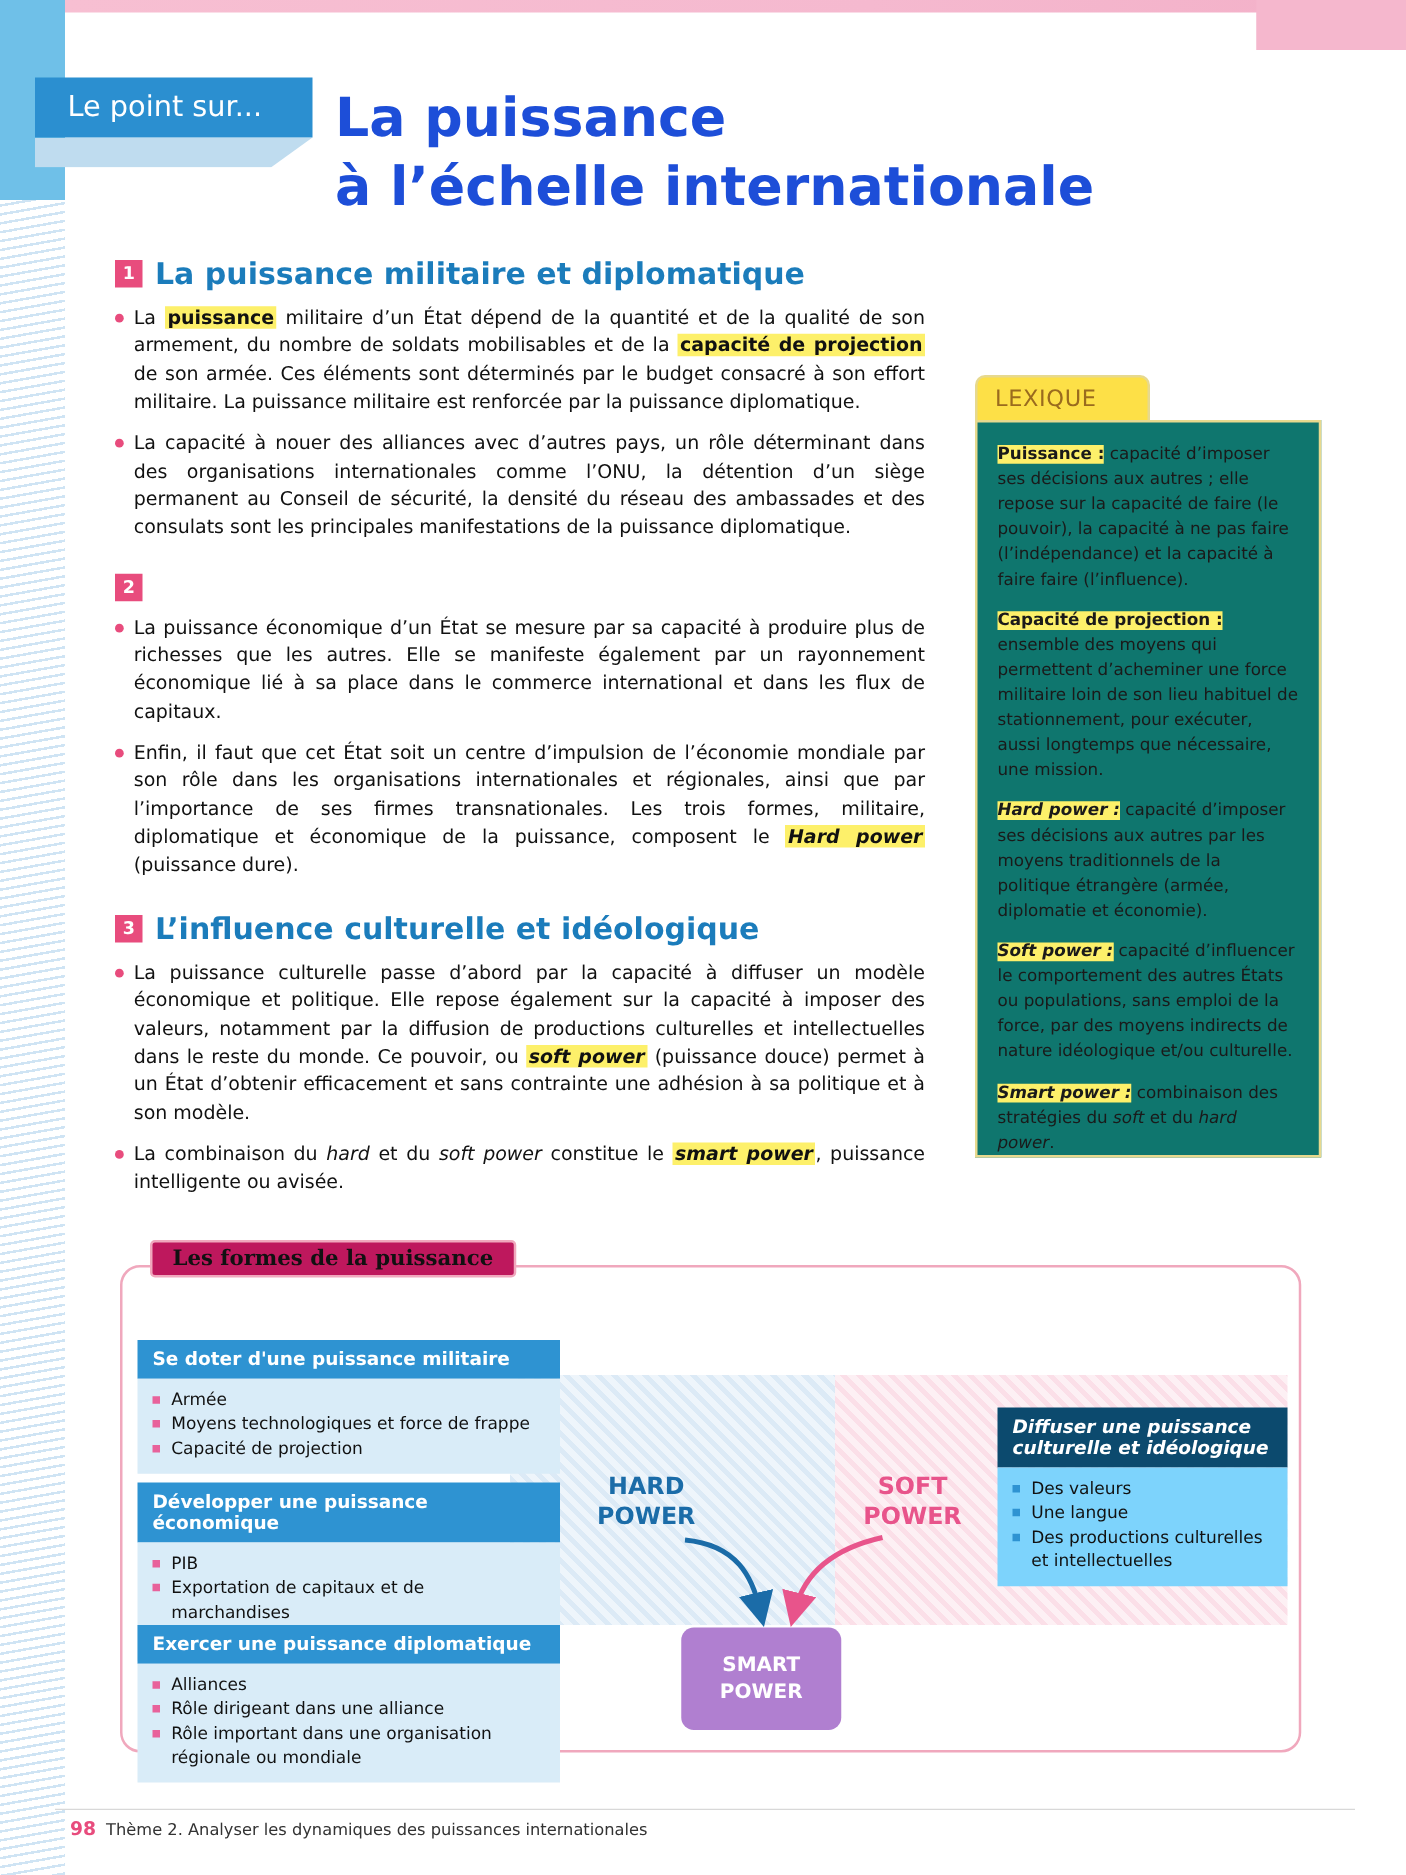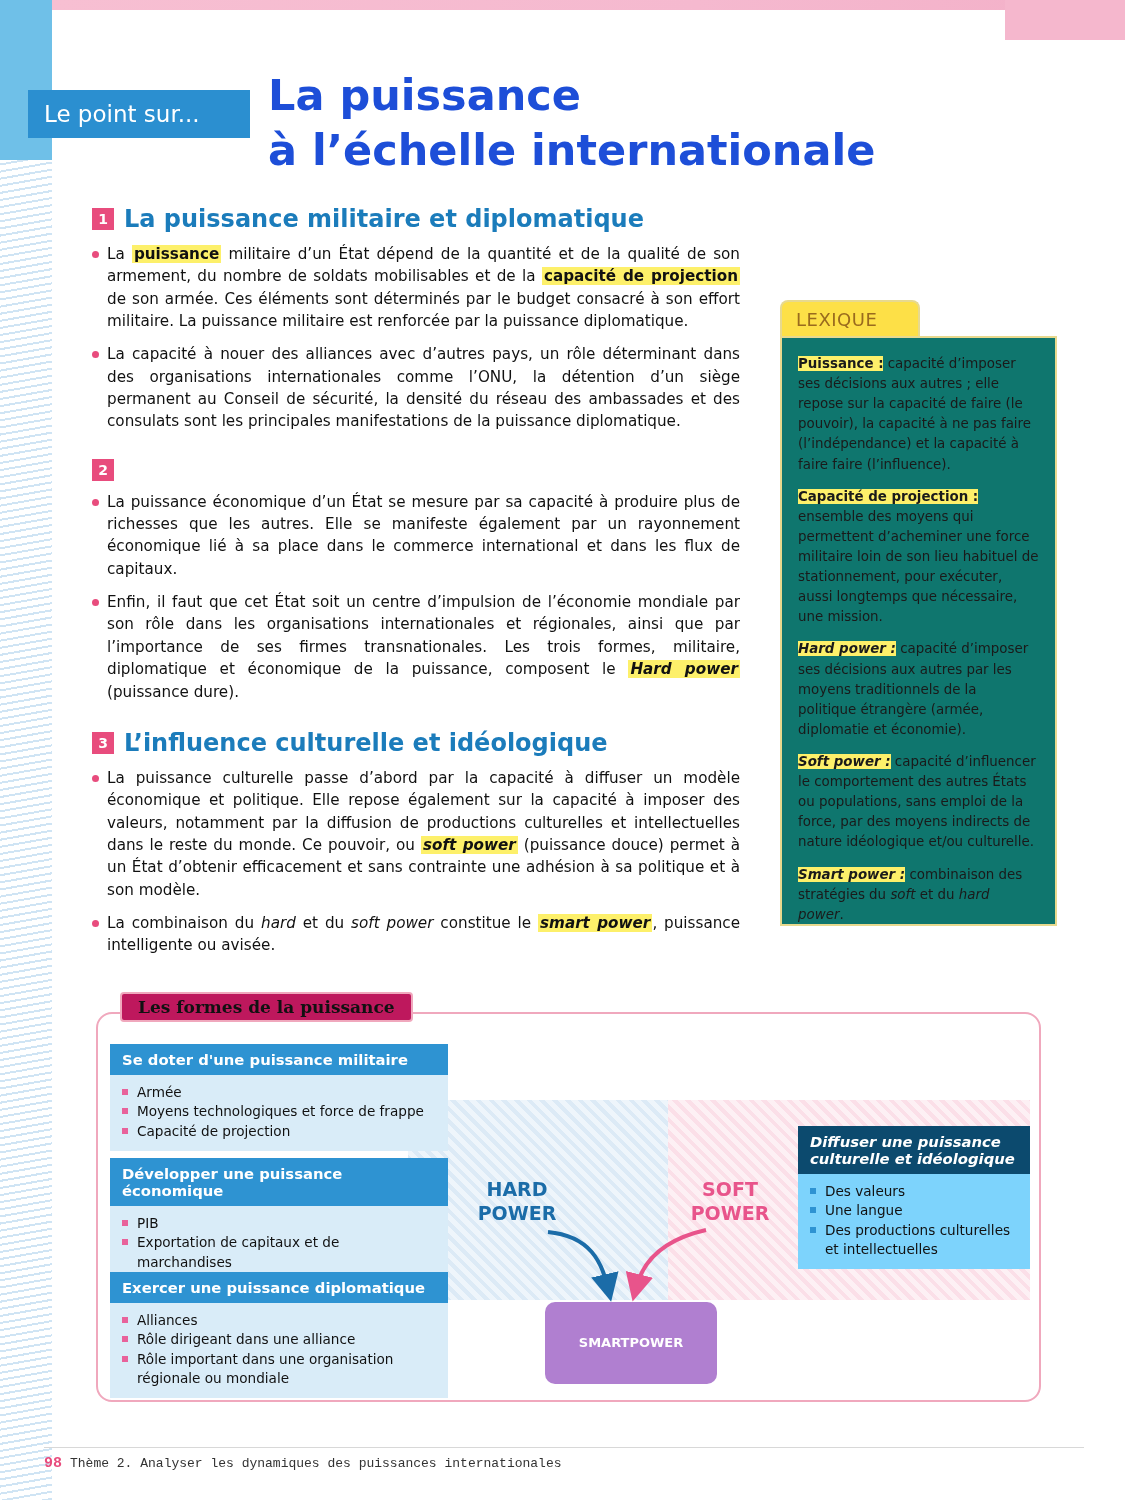--- a/index.html
+++ b/index.html
@@ -30,23 +30,22 @@
   }
 
   
   .tag {
     position:absolute; left:28px; top:62px;
     width:222px; height:48px;
     background:#2b8fd0;
     color:#ffffff;
     font-size:23px;
     font-family:"DejaVu Sans", sans-serif;
-    display:flex; align-items:center; padding-left:16px;
+    display:flex; align-items:center; padding-left:26px;
     box-sizing:border-box;
-    margin-top:28px;
   }
   .tag-shadow {
     position:absolute; left:28px; top:110px;
     width:222px; height:24px;
     background:#bfdcef;
     clip-path:polygon(0 0, 100% 0, 85% 100%, 0 100%);
   }
   .doc-title {
     position:absolute; left:268px; top:68px;
     color:#1d4ed8;
@@ -152,21 +151,21 @@
   }
   .card { position:absolute; width:338px; box-sizing:border-box; }
   .card-head {
     color:#ffffff; font-weight:bold; font-size:14.8px;
     padding:7px 12px;
   }
   .card-body {
     padding:8px 12px 10px 12px;
     font-size:13.6px; line-height:1.42; color:#111;
   }
-  .card-blue .card-head { background:#2e93d2; }
+  .card-blue .card-head { background:#2e93d2;margin-top:28px; }
   .card-blue .card-body { background:#d9ecf8; }
   .card-pink .card-head { background:#0c4a6e;font-style:italic; }
   .card-pink .card-body { background:#7dd3fc; }
   .bullet-line { position:relative; padding-left:15px; }
   .bullet-line::before {
     content:""; position:absolute; left:0; top:6px;
     width:6px; height:6px;
   }
   .card-blue .bullet-line::before { background:#e8629b; }
   .card-pink .bullet-line::before { background:#2e93d2; }
@@ -176,33 +175,33 @@
     color:#1b6ca8; font-weight:bold; font-size:19px; line-height:1.25;
     text-align:center; width:90px;
   }
   .lbl-soft {
     position:absolute; left:684px; top:1178px;
     color:#e8548b; font-weight:bold; font-size:19px; line-height:1.25;
     text-align:center; width:92px;
   }
   .smart {
     position:absolute; left:545px; top:1302px;
-    width:172px; height:82px;
+    width:128px; height:82px;
     background:#b07fd0;
     border-radius:10px;
-    color:#ffffff; font-weight:bold; font-size:13px;
-    display:flex; align-items:center; justify-content:center;
+    color:#ffffff; font-weight:bold; font-size:16px;
+    display:flex; flex-direction:column; align-items:center; justify-content:center;
     line-height:1.3;
   }
   .arrows { position:absolute; left:96px; top:1012px; width:945px; height:390px; }
 
   
   .footer {
-    position:absolute; left:44px; bottom:28px;
-    font-size:13px; color:#333;font-family:Liberation Mono, monospace;
+    position:absolute; left:56px; bottom:28px;
+    font-size:13px; color:#333;
   }
   .footer .pg { color:#e84c7d; font-weight:bold; font-size:15px; margin-right:8px;}
   .footer-rule {
     position:absolute; left:44px; bottom:52px; width:1040px; height:1px;
     background:#d8d8d8;
   }
 </style>
 </head>
 <body>
 

